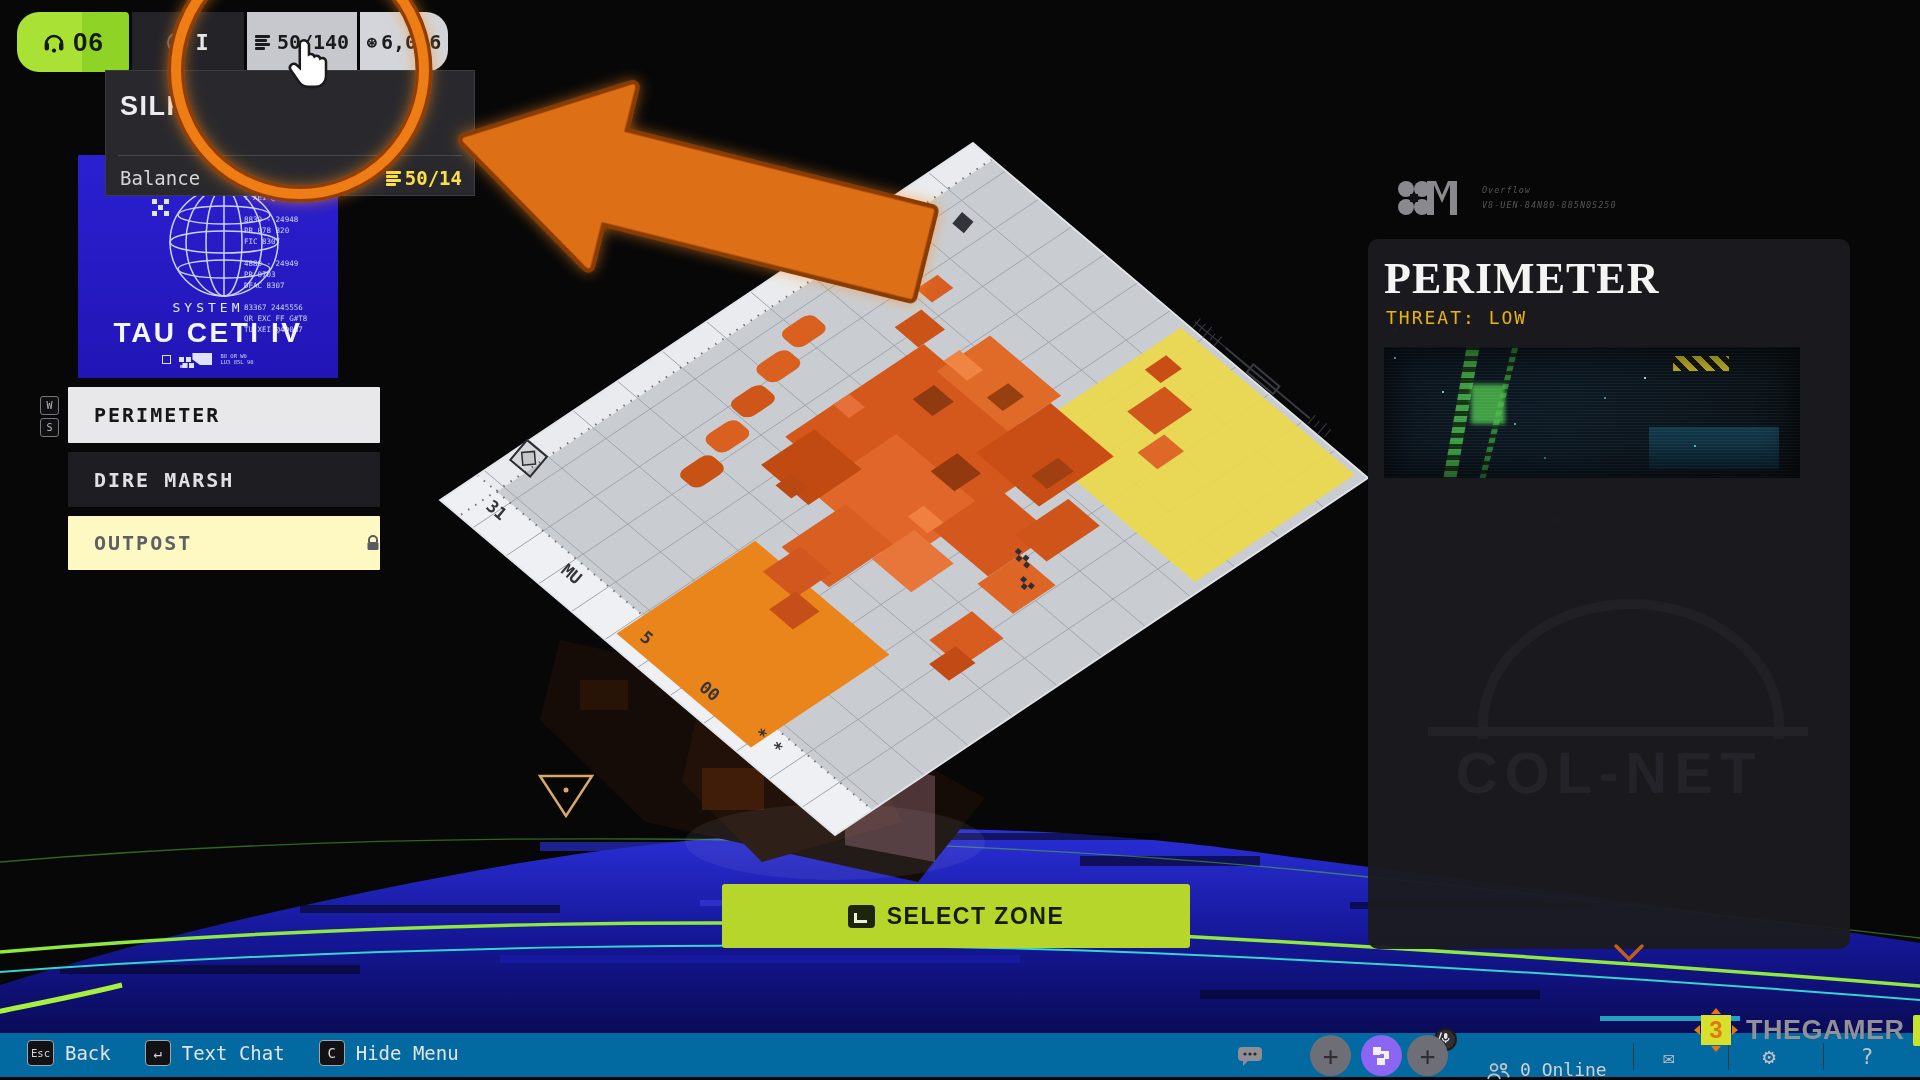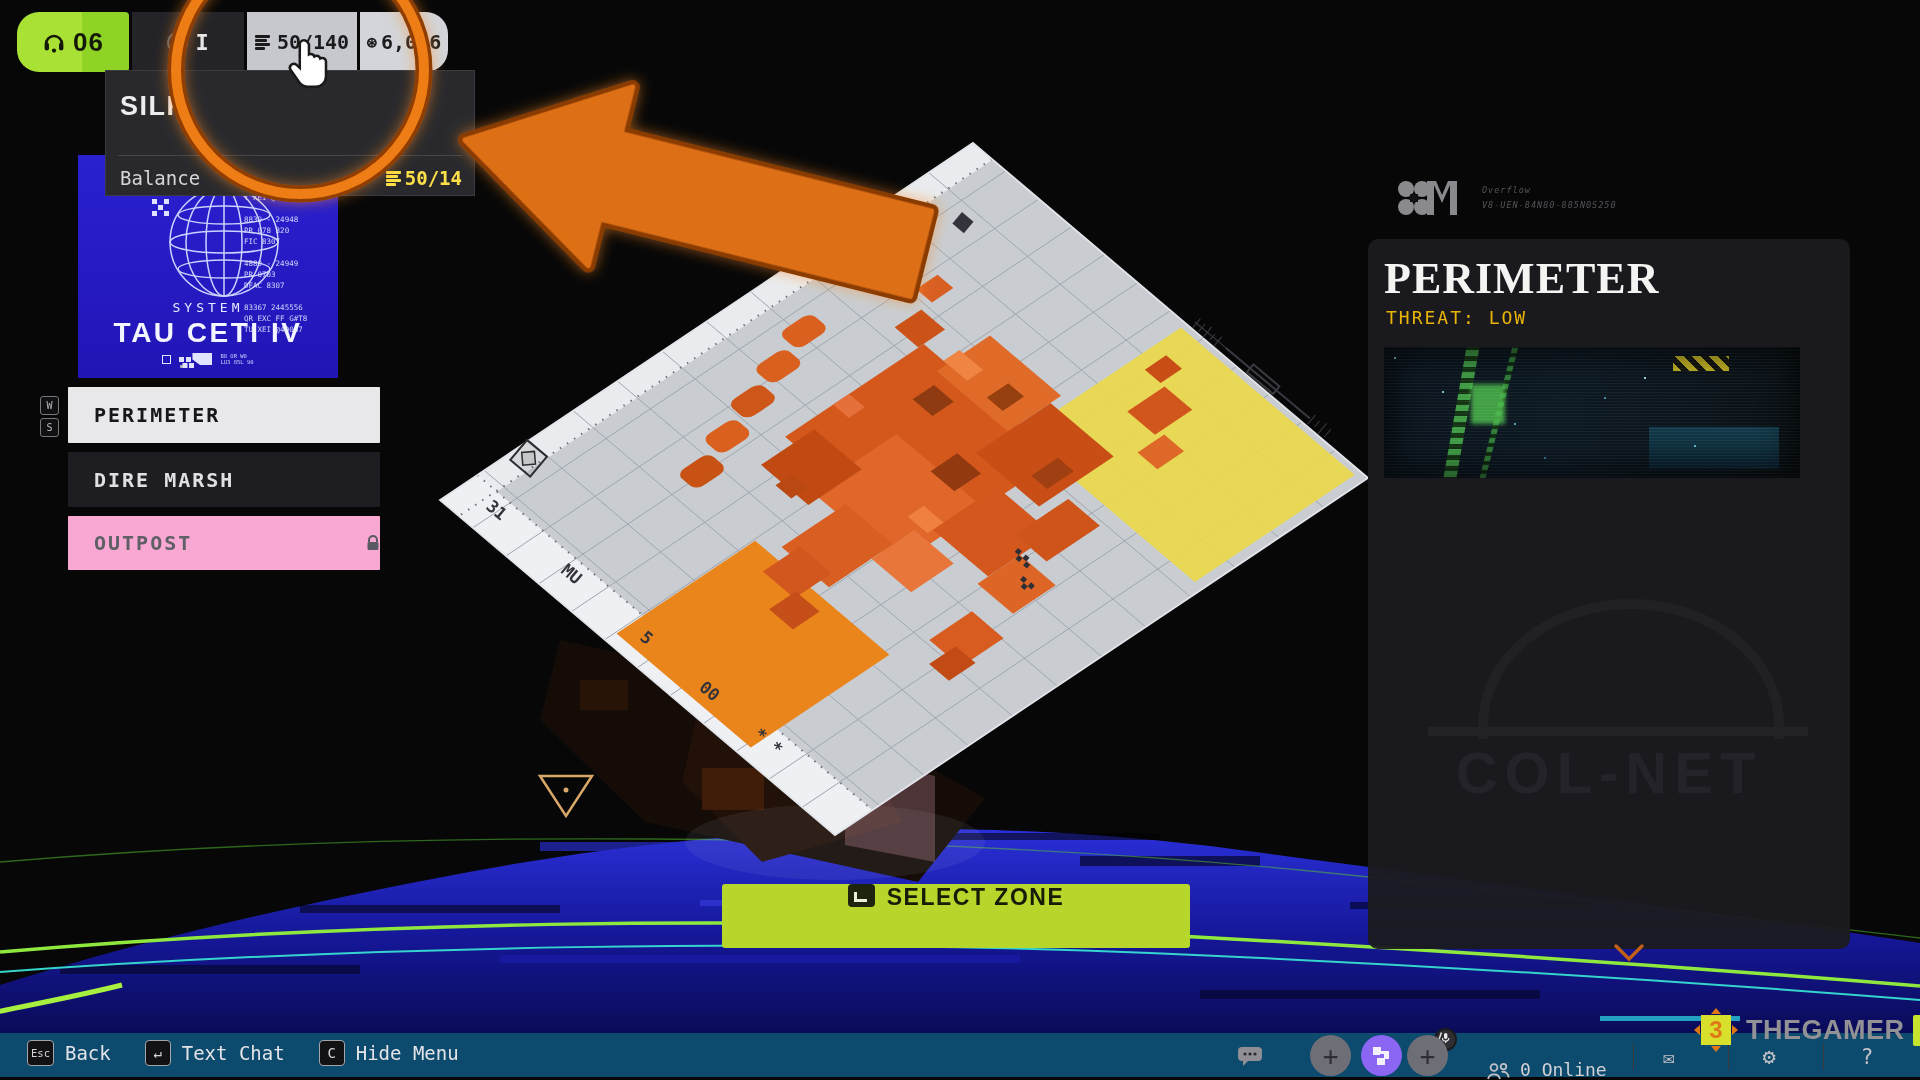--- a/index.html
+++ b/index.html
@@ -47,25 +47,25 @@
   .pixglyph{position:absolute;left:74px;top:44px;width:5px;height:5px;background:#dfe3ff;
             box-shadow:6px 6px #dfe3ff,0 12px #dfe3ff,12px 0 #dfe3ff,12px 12px #dfe3ff;}
 
   
   .keyhint{position:absolute;left:40px;width:17px;height:17px;border:1.5px solid #77777d;border-radius:3px;
            background:#101013;color:#bcbcc0;font-size:10px;display:flex;align-items:center;justify-content:center;z-index:2;}
   .zrow{position:absolute;left:68px;width:312px;display:flex;align-items:center;padding-left:26px;box-sizing:border-box;
         font:700 20px "DejaVu Sans Mono",monospace;letter-spacing:2px;z-index:2;border-radius:1px;}
   .zrow-sel{top:387px;height:56px;background:#e8e8ea;color:#17171a;}
   .zrow-def{top:452px;height:55px;background:#1d1d22;color:#e0e0e2;}
-  .zrow-lock{top:516px;height:54px;background:#f9a8d4;color:#5f5f66;justify-content:space-between;}
+  .zrow-lock{top:516px;height:54px;background:#fef9c3;color:#5f5f66;justify-content:space-between;}
 
   
   .selectbtn{left:722px;top:884px;width:468px;height:64px;background:#b7d62c;border-radius:3px;display:flex;
-             justify-content:center;gap:12px;z-index:4;
+             align-items:center;justify-content:center;gap:12px;z-index:4;
              font:800 23px "Liberation Sans",sans-serif;letter-spacing:1.5px;color:#161d07;}
   .lmb-icon{width:27px;height:23px;background:#1e250f;border-radius:4px;position:relative;}
   .lmb-icon i{position:absolute;left:6px;bottom:5px;width:10px;height:7px;border-left:3px solid #e9f2d6;border-bottom:3px solid #e9f2d6;}
 
   
   .infopanel{left:1368px;top:239px;width:482px;height:710px;background:rgba(27,27,31,.96);border-radius:10px;z-index:4;}
   .ip-title{position:absolute;left:16px;top:14px;font:600 44px "Liberation Serif",serif;letter-spacing:1px;color:#f4f4f2;}
   .ip-threat{position:absolute;left:18px;top:68px;font:500 18px "DejaVu Sans Mono",monospace;letter-spacing:2px;color:#eab308;}
   .ip-img{position:absolute;left:16px;top:108px;width:416px;height:131px;background:linear-gradient(100deg,#0a141d 0%,#0c1822 45%,#0a1014 100%);overflow:hidden;}
   .beam1{position:absolute;left:17%;top:-6%;width:13px;height:112%;transform:skewX(-10deg);
@@ -83,21 +83,21 @@
   .ip-head{position:absolute;left:18px;top:266px;width:440px;font:500 17px "DejaVu Sans Mono",monospace;color:#dadadc;}
   .ip-body{position:absolute;left:18px;top:306px;width:412px;font:400 16.5px "DejaVu Sans Mono",monospace;line-height:23px;color:#b2b2b8;}
   .ip-emblem{position:absolute;left:110px;top:360px;width:286px;height:130px;border:10px solid #222227;border-radius:50% 50% 0 0/90% 90% 0 0;border-bottom:none;opacity:.8;}
   .ip-embar{position:absolute;left:60px;top:488px;width:380px;height:9px;background:#222227;}
   .ip-water{position:absolute;left:0;right:0;top:500px;text-align:center;font:800 58px "Liberation Sans",sans-serif;
             letter-spacing:7px;color:#232329;}
   .brandrow{left:1396px;top:172px;width:300px;height:52px;z-index:3;display:flex;align-items:center;gap:14px;font-style:italic;}
   .brandtxt{font-size:8.5px;line-height:15px;color:#55555a;letter-spacing:1px;}
 
   
-  .botbar{left:0;top:1033px;width:1920px;height:44px;background:#0c4a6e;z-index:6;}
+  .botbar{left:0;top:1033px;width:1920px;height:44px;background:#0369a1;z-index:6;}
   .bb-left{position:absolute;left:27px;top:7px;display:flex;align-items:center;gap:34px;}
   .bb-item{display:flex;align-items:center;gap:11px;font:500 19px "DejaVu Sans Mono",monospace;color:#e4e4e8;}
   .keycap{display:flex;align-items:center;justify-content:center;border:1.5px solid #a4a4aa;border-radius:4px;
           color:#d8d8dc;background:#121215;height:26px;min-width:26px;font-size:14px;padding:0 3px;box-sizing:border-box;}
   .keycap.small{font-size:10.5px;}
   .bb-div{position:absolute;top:10px;width:1px;height:27px;background:#39393e;}
   .bb-ic{position:absolute;top:0;height:47px;display:flex;align-items:center;justify-content:center;color:#c2c2c6;font-size:19px;}
   .online{position:absolute;left:1486px;top:0;height:47px;display:flex;align-items:flex-end;gap:10px;
           font:500 18px "DejaVu Sans Mono",monospace;color:#d2d2d6;}
   .avatars{position:absolute;left:1310px;top:-3px;height:50px;z-index:7;}

